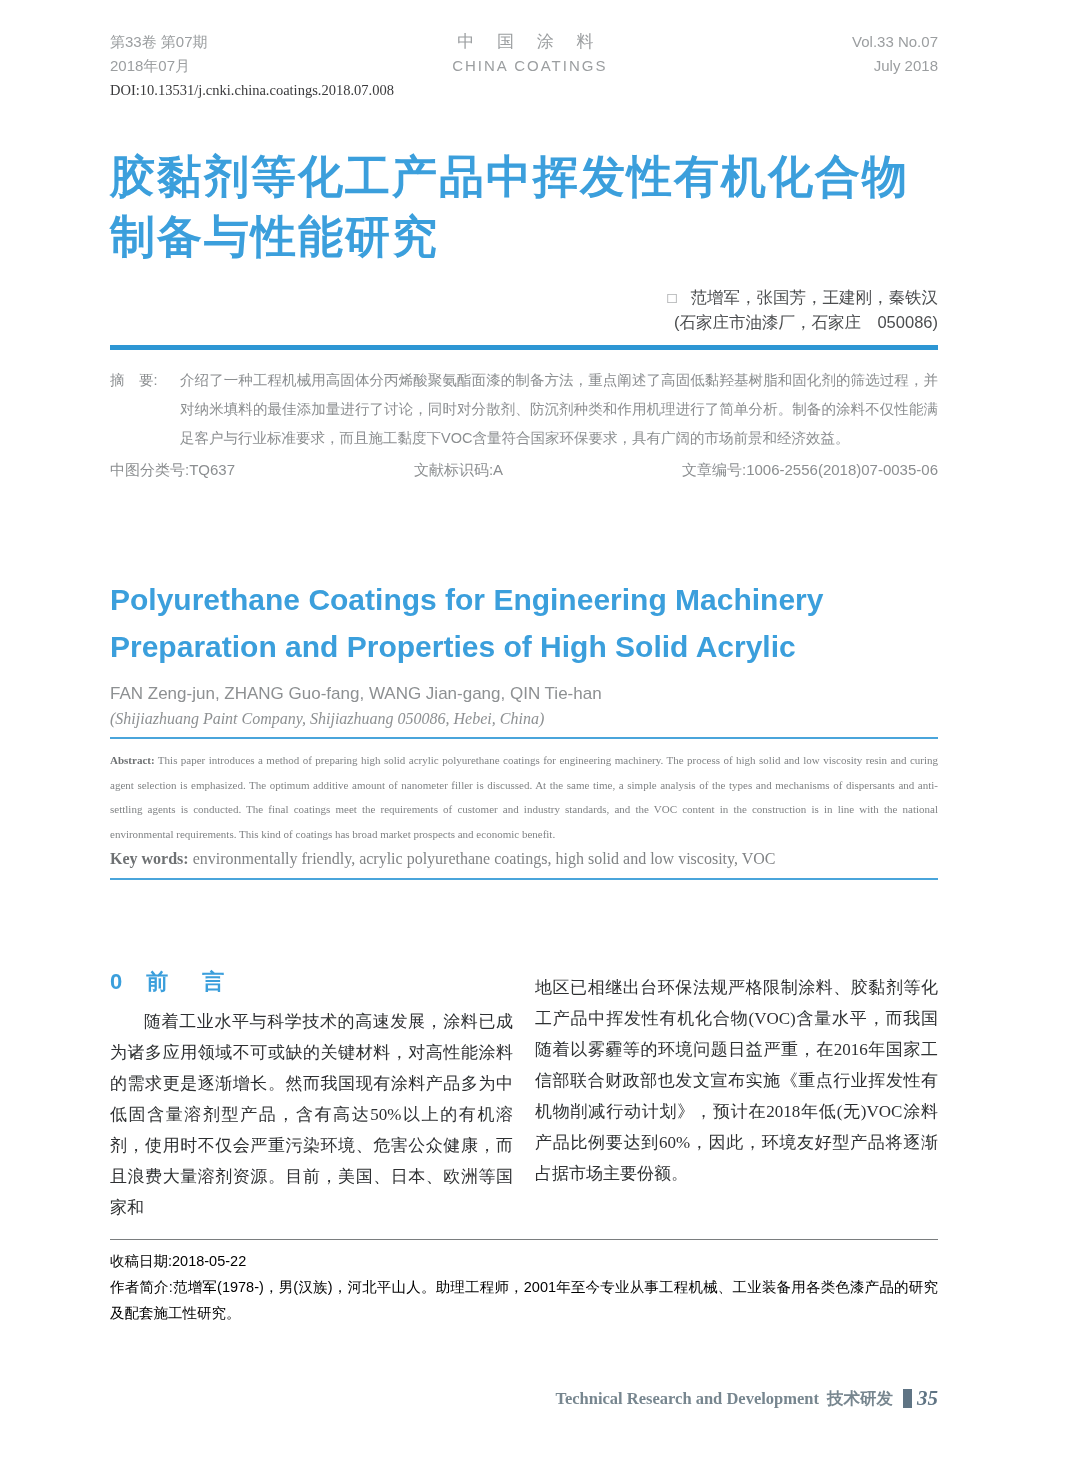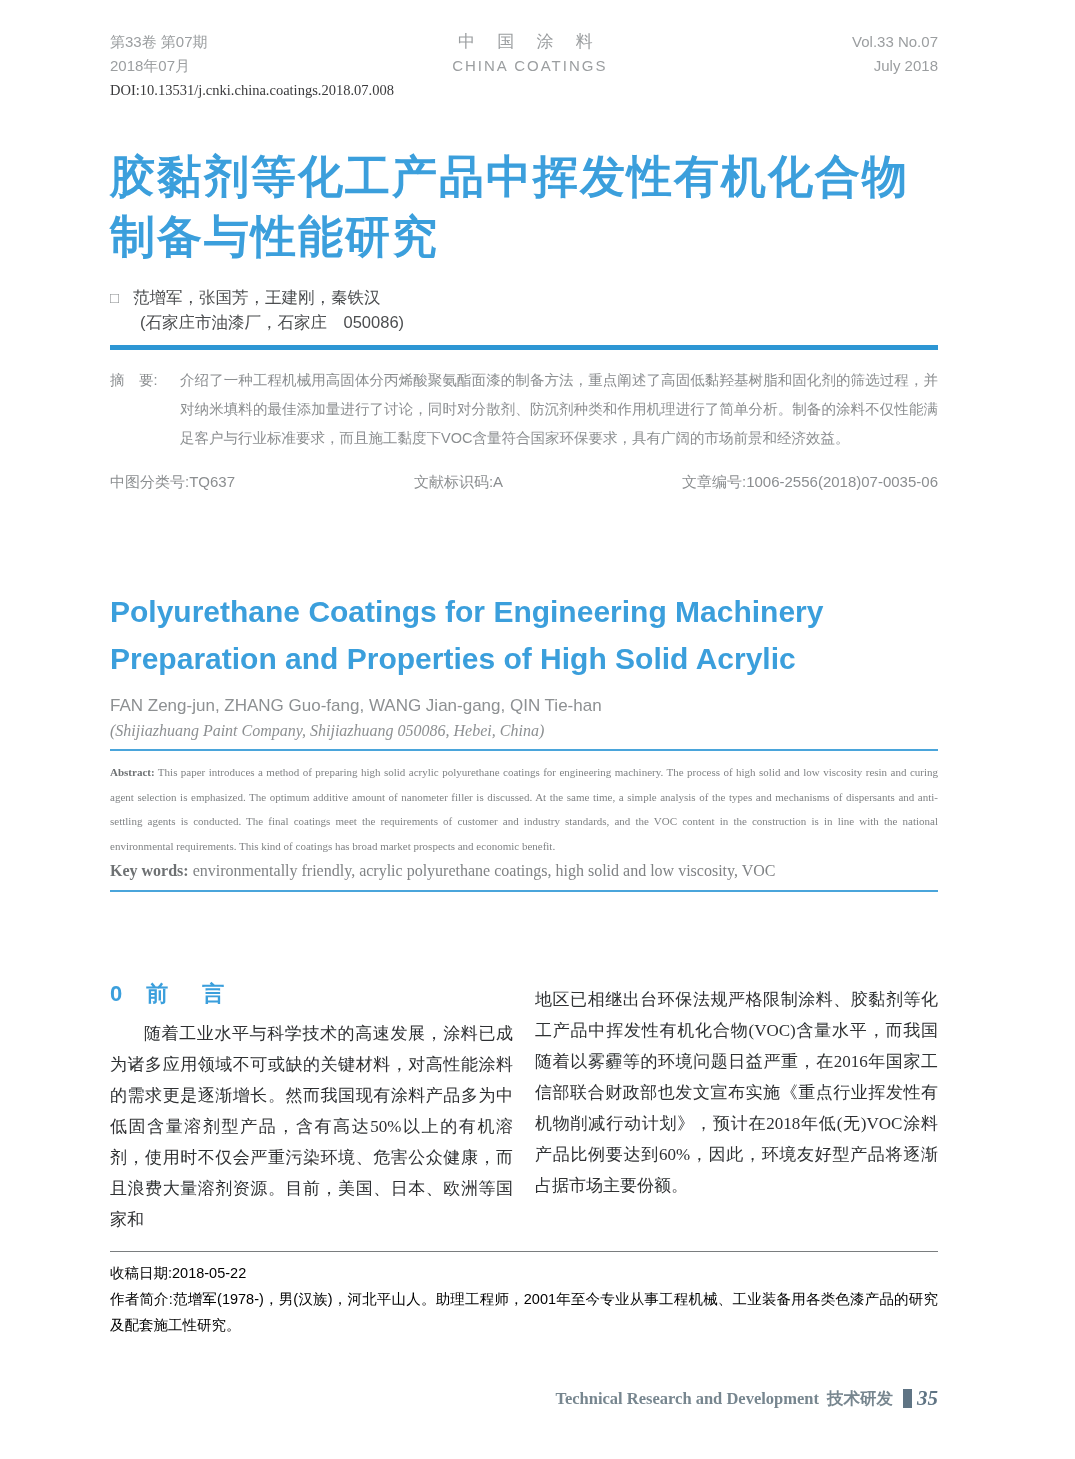--- a/index.html
+++ b/index.html
@@ -12,37 +12,37 @@
     font-family: "Liberation Sans", sans-serif;
     overflow: hidden;
     padding: 30px 110px 0 110px;
   }
 
   
   .jheader { display: flex; justify-content: space-between; color: #9b9ea0; font-size: 15px; line-height: 24px; }
   .jheader .hl { text-align: left; }
   .jheader .hc { text-align: center; }
   .jheader .hr { text-align: right; }
-  .hc .cn { font-size: 17px; letter-spacing: 9px; font-family: Liberation Serif, serif; }
+  .hc .cn { font-size: 17px; letter-spacing: 9px; }
   .hc .en { letter-spacing: 2px; }
   .doi-line { margin-top: 4px; font-family: "Liberation Serif", serif; font-size: 14.5px; color: #3a3a3c; }
 
   
   .cn-title { margin-top: 48px; color: #3b9fdc; font-weight: bold; font-size: 45px; line-height: 60px; letter-spacing: 2px; }
-  .cn-authors { margin-top: 18px; color: #4b4d4f; font-size: 16.5px; line-height: 25px; }
+  .cn-authors { margin-top: 18px; color: #4b4d4f; font-size: 16.5px; line-height: 25px; text-align: right; }
   .cn-authors .marker { display: inline-block; color: #8a8d8f; margin-right: 14px; font-size: 15px; }
   .cn-authors .affil { padding-left: 30px; }
   .rule-thick { margin-top: 10px; height: 5px; background: #2d96d4; }
 
   
   .abs-cn { margin-top: 16px; display: flex; color: #8b8e90; font-size: 14.5px; line-height: 29px; }
   .abs-cn .lbl { flex: 0 0 70px; }
   .abs-cn .txt { flex: 1; text-align: justify; }
   .kw-cn { margin-top: 3px; color: #8b8e90; font-size: 14.5px; line-height: 28px; }
-  .meta-cn { margin-top: 20px; display: flex; justify-content: space-between; color: #8b8e90; font-size: 15px; }
+  .meta-cn { margin-top: 8px; display: flex; justify-content: space-between; color: #8b8e90; font-size: 15px; }
 
   
   .en-title { margin-top: 96px; color: #3b9fdc; font-weight: bold; font-size: 30px; line-height: 47px; }
   .en-authors { margin-top: 14px; color: #8d9092; font-size: 17px; }
   .en-affil { margin-top: 6px; color: #8d9092; font-size: 16px; font-style: italic; font-family: "Liberation Serif", serif; }
   .rule-thin { margin-top: 9px; height: 2px; background: #4aa5db; }
   .abs-en { margin-top: 9px; font-family: "Liberation Serif", serif; font-size: 11px; line-height: 24.5px; color: #808385; text-align: justify; }
   .abs-en .lbl, .kw-en .lbl { font-weight: bold; color: #6e7173; }
   .kw-en { margin-top: 1px; font-family: "Liberation Serif", serif; font-size: 16px; line-height: 24px; color: #808385; }
   .rule-thin2 { margin-top: 7px; height: 2px; background: #4aa5db; }

